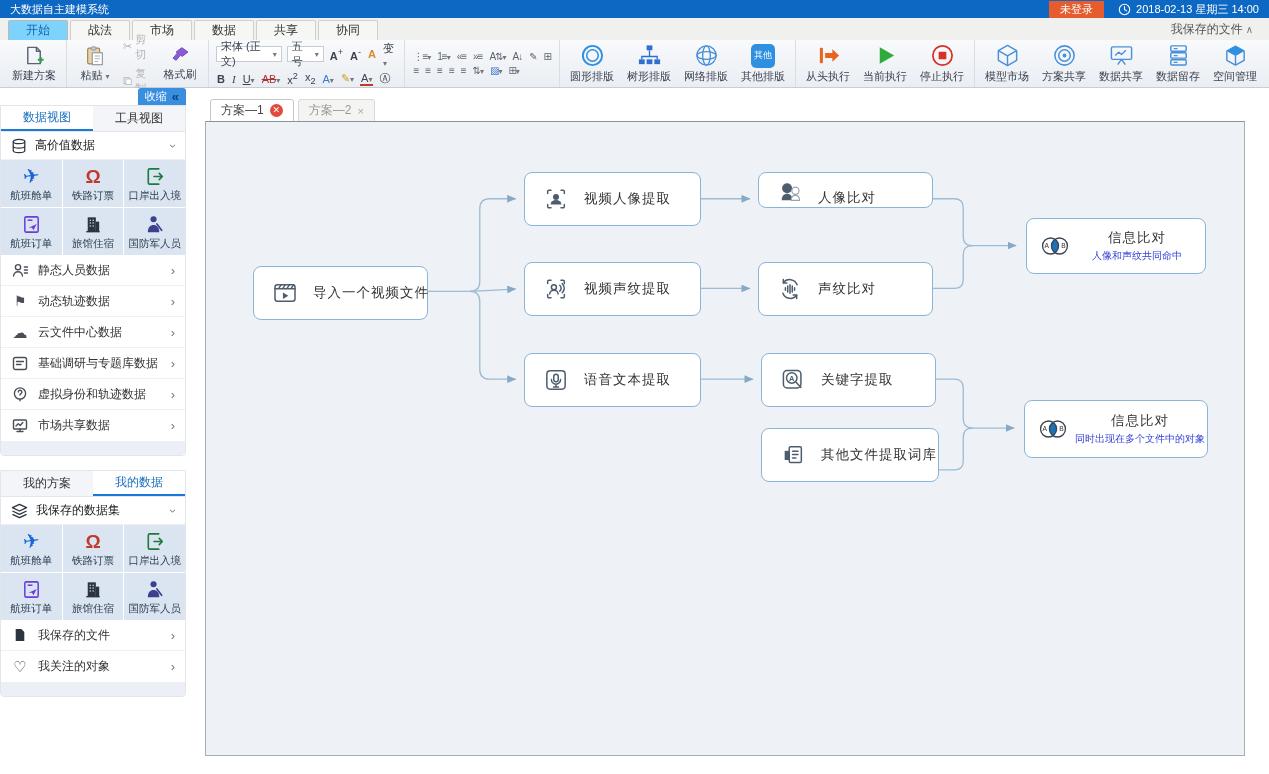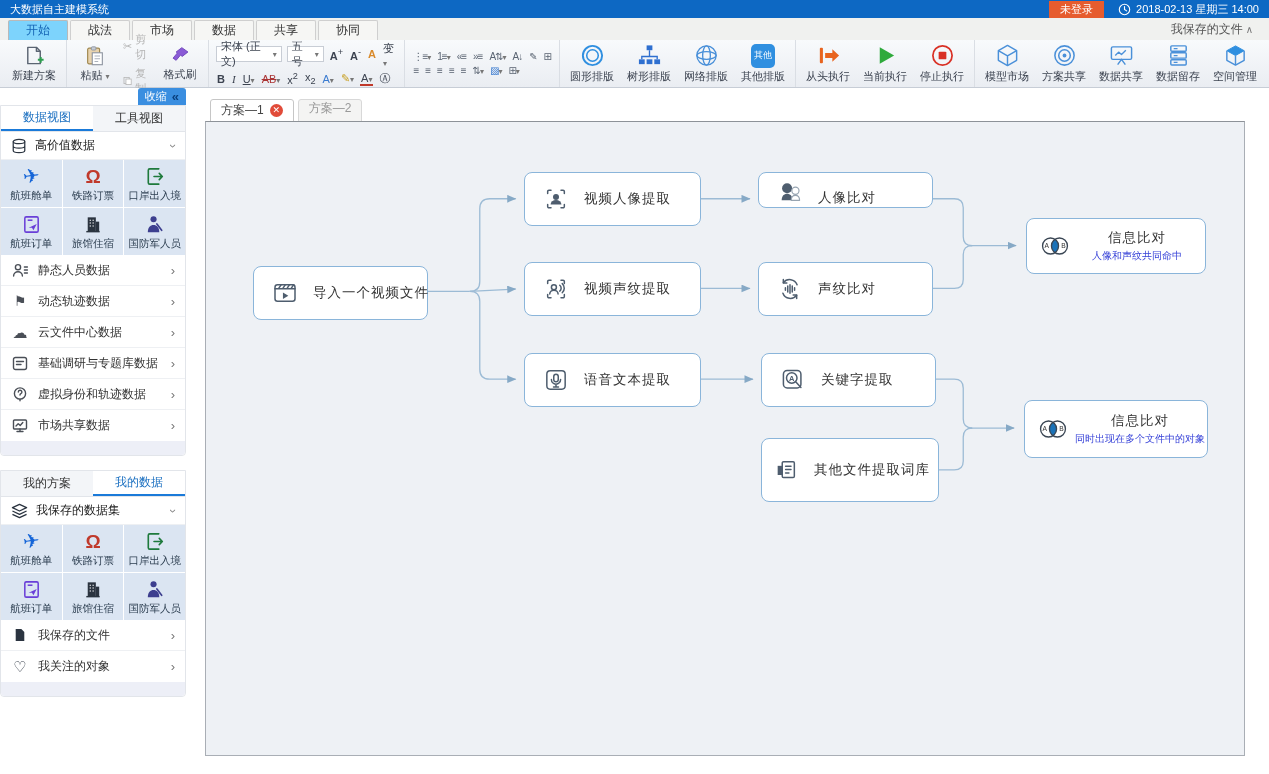--- a/index.html
+++ b/index.html
@@ -67,21 +67,21 @@
   .glyph-flag { font-size:14px; color:#4a4f57; line-height:1; }
   .glyph-cloud { font-size:15px; color:#4a4f57; line-height:1; }
   .glyph-heart { font-size:15px; color:#2b3440; line-height:1; }
   .sfoot { height:14px; background:#edeff7; border-radius:0 0 4px 4px; }
   .sgap { height:14px; }
 
   
   .ctabs { position:absolute; left:210px; top:10px; display:flex; align-items:flex-end; height:24px; }
   .ctab { height:23px; display:flex; align-items:center; gap:6px; padding:0 10px; font-size:12px; border:1px solid #c6c6c6; border-radius:3px 3px 0 0; margin-right:4px; cursor:default; }
   .ctab.active { background:#fff; color:#444; }
-  .ctab.inactive { background:#f4f4f3; color:#999; border-color:#d8d8d8;flex-direction:column; }
+  .ctab.inactive { background:#f4f4f3; color:#999; border-color:#d8d8d8; }
   .close-red { width:13px; height:13px; border-radius:50%; background:#e14b39; color:#fff; font-size:9px; display:flex; align-items:center; justify-content:center; line-height:1; }
   .close-gray { color:#aaa; font-size:11px; }
   .canvas { position:absolute; left:205px; top:33px; width:1040px; height:635px; background:#eef1f5; border:1px solid #a9aeb5; border-top-color:#8d9298; }
   .edges { position:absolute; left:0; top:0; width:100%; height:100%; pointer-events:none; }
   .node { position:absolute; background:#fff; border:1px solid #8ab5da; border-radius:8px; display:flex; align-items:center; padding:0 8px 0 16px; cursor:default; }
   .node-icon { margin-right:13px; display:flex; align-items:center; }
   .node-label { font-size:13.5px; color:#333; letter-spacing:1px; white-space:nowrap; }
   .node-texts { flex:1; display:flex; flex-direction:column; align-items:center; gap:2px; }
   .node-sub { font-size:10px; color:#3742d8; white-space:nowrap; }
 
@@ -673,21 +673,21 @@
           <svg class="ic" viewBox="0 0 36 36" width="30" height="30">
               <rect x="6.5" y="6.5" width="21" height="21" rx="4.5"></rect>
               <circle cx="16.5" cy="15.5" r="6.3"></circle>
               <path d="M21.5 20.5 L27.5 27"></path>
               <text x="16.5" y="18.8" font-size="9" font-weight="bold" text-anchor="middle" fill="#4e5d6e" stroke="none" font-family="Liberation Sans, sans-serif">A</text>
             </svg>
         </span>
         <span class="node-label">关键字提取</span>
       </div>
 
-      <div class="node" style="left:555px; top:316px; width:178px; height:64px;justify-content:flex-end;">
+      <div class="node" style="left:555px; top:306px; width:178px; height:54px;">
         <span class="node-icon">
           <svg class="ic" viewBox="0 0 36 36" width="30" height="30">
               <rect x="8" y="13" width="9" height="11" fill="#4e5d6e" stroke="none"></rect>
               <rect x="13.5" y="8" width="14.5" height="19" rx="1.5" fill="#fff"></rect>
               <path d="M17.5 13.5 h6.5 M17.5 17.5 h6.5 M17.5 21.5 h4"></path>
             </svg>
         </span>
         <span class="node-label">其他文件提取词库</span>
       </div>
 

